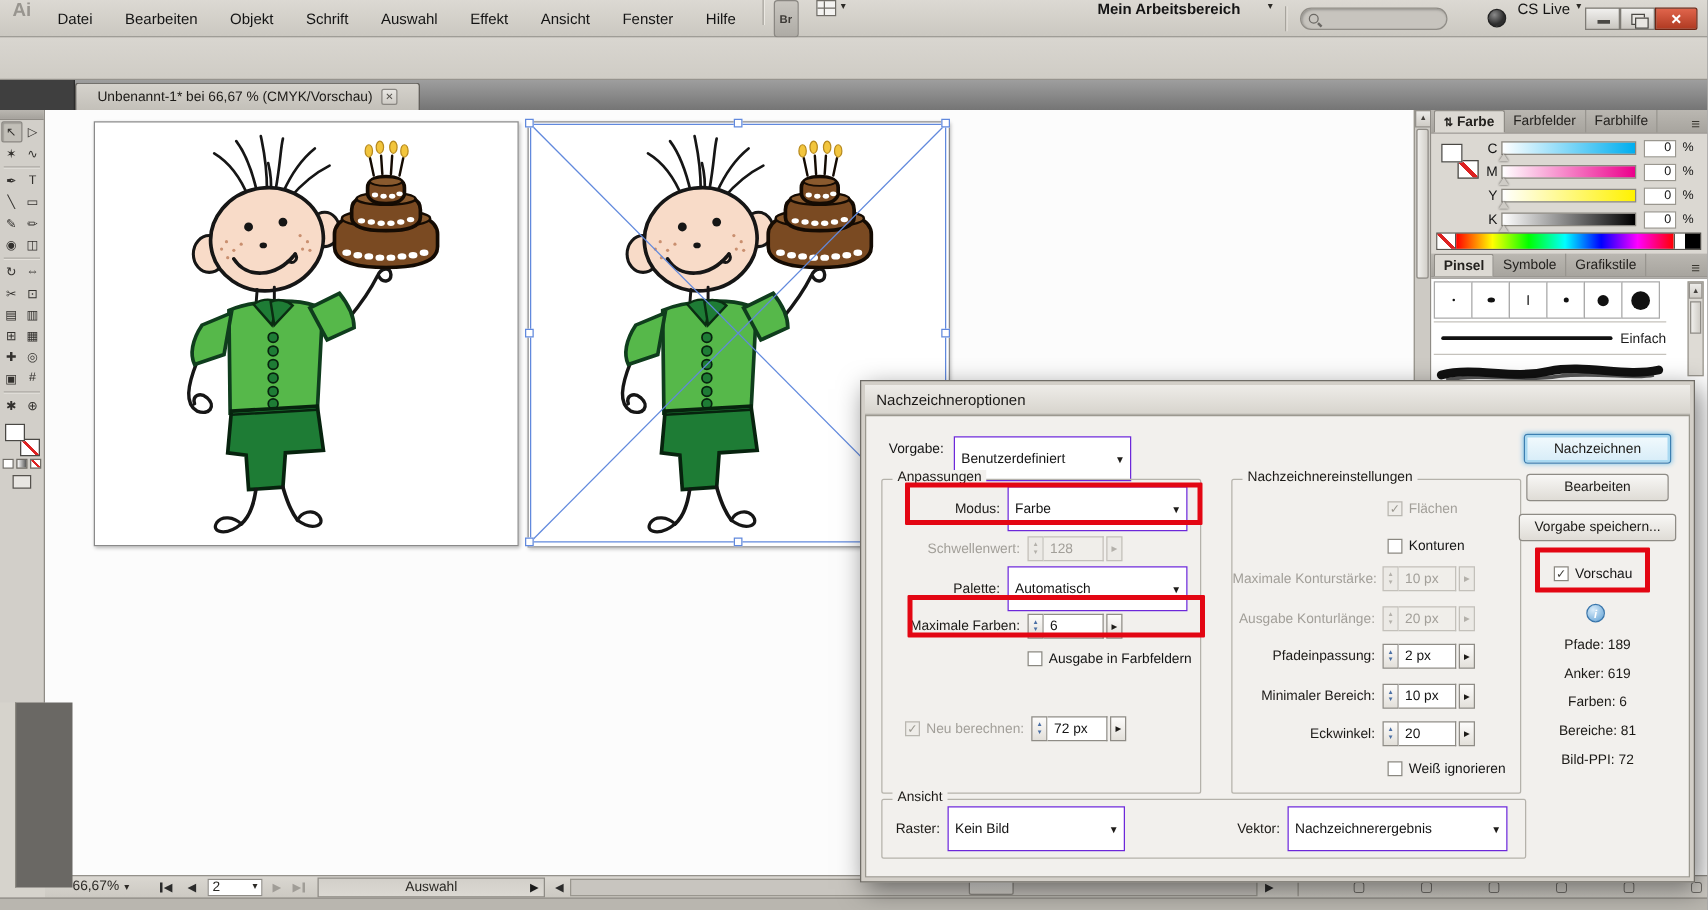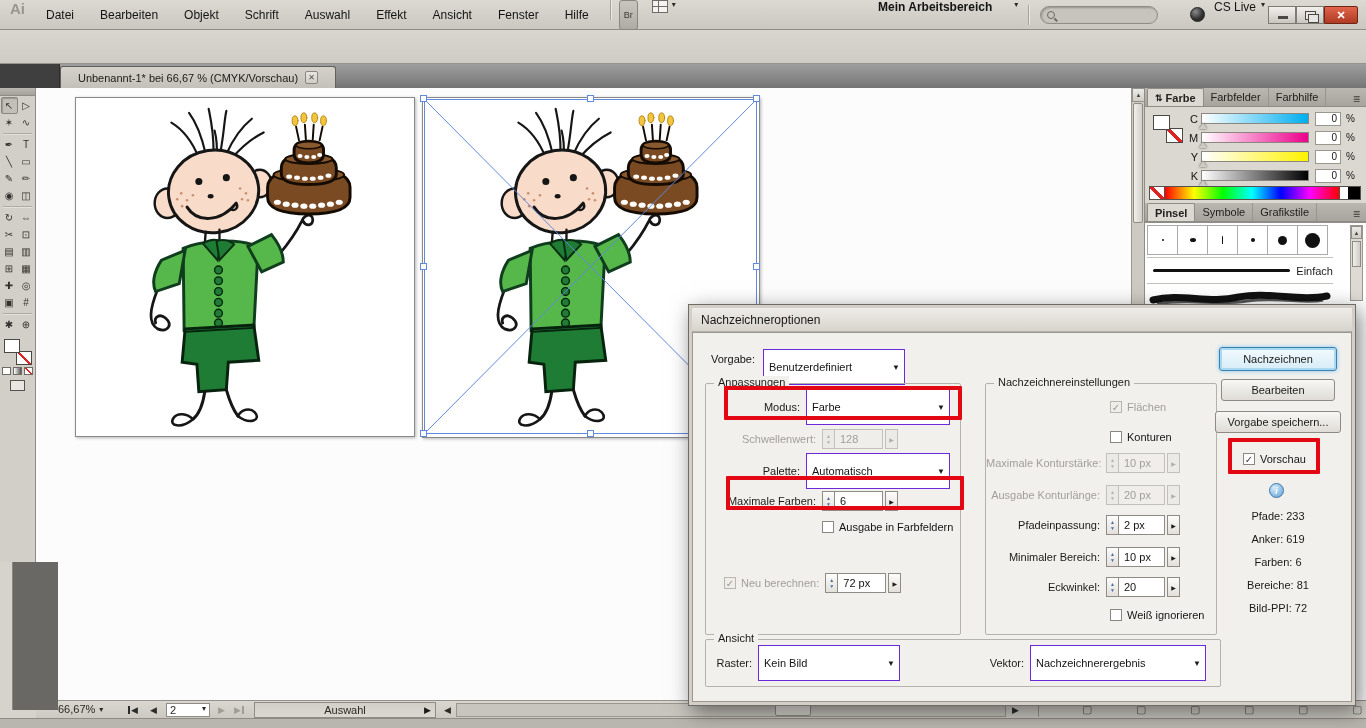--- a/index.html
+++ b/index.html
@@ -5,21 +5,21 @@
 *{margin:0;padding:0;box-sizing:border-box}
 body{background:#3a3a3a;font-family:"Liberation Sans",sans-serif}
 #app{position:relative;width:1366px;height:728px;overflow:hidden;background:#d6d3cc;font-size:11px;color:#141414}
 .abs{position:absolute}
 .flex{display:flex;}
 
 #menubar{left:0;top:0;width:1366px;height:30px;background:linear-gradient(#dcd9d3,#cbc8c1);border-bottom:1px solid #8f8c86}
 #menubar .logo{font-weight:bold;font-size:15px;color:#98958f;letter-spacing:0}
 .menu-item{padding:0 13px;font-size:12px;height:30px;display:flex;align-items:center;cursor:default}
 .vsep{width:1px;height:20px;background:#a7a49d;box-shadow:1px 0 0 #ebe8e2}
-.mini-btn{height:17px;background:linear-gradient(#c9c6c0,#aeaba5);border:1px solid #8a8782;border-radius:3px;display:flex;align-items:center;justify-content:center;font-size:9px;font-weight:normal;color:#3d3a36;padding:14px 4px}
+.mini-btn{height:17px;background:linear-gradient(#c9c6c0,#aeaba5);border:1px solid #8a8782;border-radius:3px;display:flex;align-items:center;justify-content:center;font-size:9px;font-weight:bold;color:#3d3a36;padding:14px 4px}
 .grid-icon{width:16px;height:13px;background:#f4f3f1;border:1px solid #6f6c66;position:relative}
 .grid-icon::before{content:"";position:absolute;left:5px;top:0;bottom:0;width:1px;background:#6f6c66}
 .grid-icon::after{content:"";position:absolute;left:0;right:0;top:5px;height:1px;background:#6f6c66}
 .chev{font-size:8px;color:#2c2a26}
 .searchbox{width:118px;height:18px;border-radius:9px;background:#c7c4be;border:1px solid #908d87;box-shadow:inset 1px 1px 2px rgba(0,0,0,.25);display:flex;align-items:center;padding:0 6px;gap:4px}
 .search-glass{width:8px;height:8px;border:1.5px solid #6b6864;border-radius:50%;position:relative;flex:0 0 auto}
 .search-glass::after{content:"";position:absolute;width:4px;height:1.5px;background:#6b6864;transform:rotate(45deg);left:6px;top:7px}
 .searchbox input{border:none;background:transparent;outline:none;width:90px;font-size:11px}
 .orb{width:15px;height:15px;border-radius:50%;background:radial-gradient(circle at 35% 30%,#8a8a8a,#2e2e2e 60%);border:1px solid #222}
 .winbtn{width:28px;height:18px;border:1px solid #7e7b75;background:linear-gradient(#f1f0ee,#c9c6c0);display:flex;align-items:center;justify-content:center;position:relative}
@@ -710,21 +710,21 @@
       <div class="dbtn abs" style="left:528px;top:46px;width:114px;height:22px">Bearbeiten</div>
       <div class="dbtn abs" style="left:522px;top:78px;width:126px;height:22px">Vorgabe speichern...</div>
       <span class="cbx checked abs" style="left:550px;top:120px">
         <span class="box">
             <span>✓</span>
           </span>
         <span class="lab">Vorschau</span>
       </span>
       <span class="info-bubble abs" style="left:576px;top:150px">i</span>
       <div class="stats abs" style="left:500px;top:172px;width:170px">
-        <div>Pfade: 233</div>
+        <div>Pfade: 189</div>
         <div>Anker: 619</div>
         <div>Farben: 6</div>
         <div>Bereiche: 81</div>
         <div>Bild-PPI: 72</div>
       </div>
     </div>
   </div>
 
   <div class="ann" style="left:724px;top:386px;width:238px;height:34px"></div>
   <div class="ann" style="left:726px;top:476px;width:238px;height:34px"></div>

